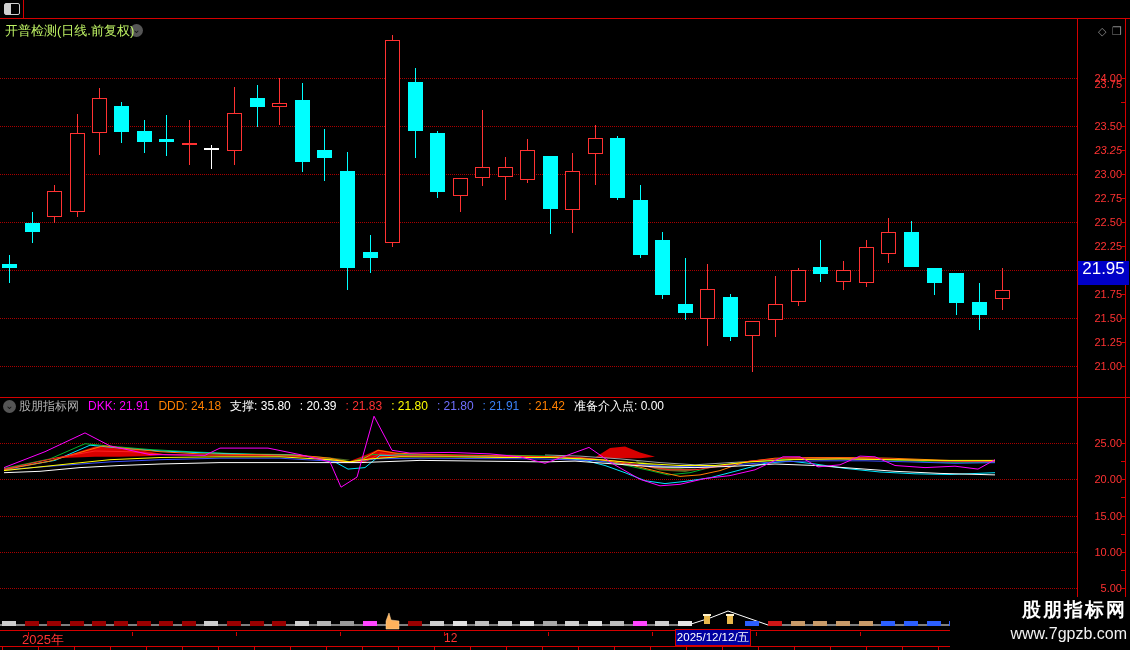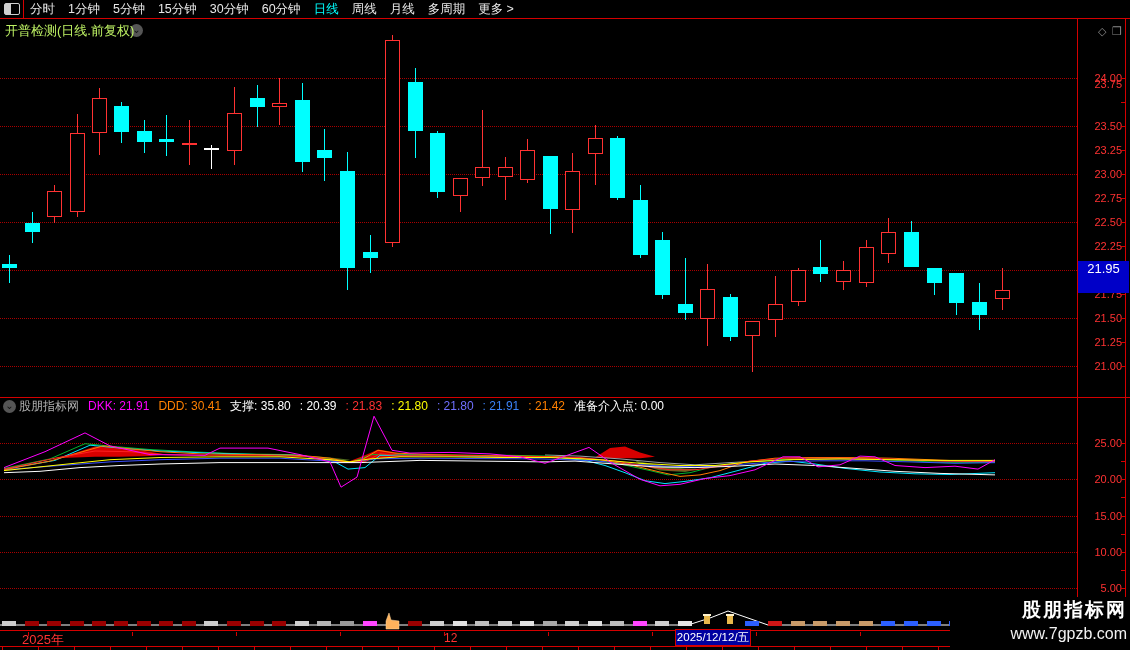--- a/index.html
+++ b/index.html
@@ -22,22 +22,22 @@
   .pl{position:absolute;left:1080px;width:42px;text-align:right;font-size:11px;color:#ff3232;line-height:14px;}
   .tick{position:absolute;left:1121px;width:4px;height:1px;background:#d40000;}
   .vline{position:absolute;width:1px;background:#d40000;}
   .hline{position:absolute;height:1px;background:#d40000;}
   #chart-title{position:absolute;left:5px;top:22px;color:#bef264;font-size:13px;z-index:5;}
   .circ{position:absolute;width:13px;height:13px;border-radius:50%;background:#555;color:#111;
     font-size:10px;line-height:12px;text-align:center;}
   #title-chevron{left:130px;top:24px;}
   #ind-chevron{left:3px;top:400px;}
   .cornericon{position:absolute;color:#8a8a8a;font-size:11px;line-height:12px;z-index:5;}
-  #cp-box{position:absolute;left:1078px;top:261px;width:51px;height:32px;background:#0000c8;color:#fff;
-    font-size:13px;line-height:16px;text-align:center;z-index:6;}
+  #cp-box{position:absolute;left:1078px;top:261px;width:51px;height:24px;background:#0000c8;color:#fff;
+    font-size:17px;line-height:16px;text-align:center;z-index:6;}
   
   #ind-row{position:absolute;left:19px;top:399px;display:flex;gap:9px;font-size:12px;line-height:15px;white-space:nowrap;z-index:5;}
   #ind-src{color:#b0b0b0;}
   
   #indsvg{position:absolute;left:0;top:0;z-index:3;}
   
   #yr-label{position:absolute;left:22px;top:631px;color:#ff3232;font-size:13px;z-index:6;}
   #mo-label{position:absolute;left:444px;top:631px;color:#ff3232;font-size:12px;z-index:6;}
   #date-box{position:absolute;left:675px;top:629px;width:74px;height:15px;background:#0000a0;border:1px solid #d40000;
     color:#fff;font-size:11.5px;line-height:15px;text-align:center;z-index:7;}
@@ -50,33 +50,20 @@
   #wm2{color:#f2f2f2;font-size:16px;line-height:22px;}
 </style>
 </head>
 <body>
 
 <div id="stage">
 
   <div id="topbar">
     <div id="winicon"></div>
     <div id="topsep"></div>
-    <div id="period-tabs">
-        <div class="mi">分时</div>
-        <div class="mi">1分钟</div>
-        <div class="mi">5分钟</div>
-        <div class="mi">15分钟</div>
-        <div class="mi">30分钟</div>
-        <div class="mi">60分钟</div>
-        <div class="mi act">日线</div>
-        <div class="mi">周线</div>
-        <div class="mi">月线</div>
-        <div class="mi">多周期</div>
-        <div class="mi">更多 &gt;</div>
-      </div>
   </div>
 
   <div id="chart-title">开普检测(日线.前复权)</div>
   <div class="circ" id="title-chevron">⌄</div>
   <div class="cornericon" style="left:1098px;top:25px;">◇</div>
   <div class="cornericon" style="left:1112px;top:25px;">❒</div>
   <div id="pane1">
       <div class="gh" style="top: 78px;"></div>
       <div class="gh" style="top: 126px;"></div>
       <div class="gh" style="top: 174px;"></div>
@@ -172,21 +159,21 @@
       <div class="cbody" style="left: 949px; top: 273px; height: 30px; background: rgb(0, 255, 255);"></div>
       <div class="wick" style="left: 979px; top: 283px; height: 47px; background: rgb(0, 255, 255);"></div>
       <div class="cbody" style="left: 972px; top: 302px; height: 13px; background: rgb(0, 255, 255);"></div>
       <div class="wick" style="left: 1002px; top: 268px; height: 42px; background: rgb(255, 50, 50);"></div>
       <div class="cbody" style="left: 995px; top: 290px; height: 9px; border: 1px solid rgb(255, 50, 50); background: rgb(0, 0, 0);"></div>
     </div>
   <div id="axis1">
       <div class="pl" style="top: 71px;">24.00</div>
       <div class="pl" style="top: 77px;">23.75</div>
       <div class="pl" style="top: 119px;">23.50</div>
-      <div class="pl" style="top: 143px;">23.25</div>
+      <div class="pl" style="top: 143px; font-style: italic;">23.25</div>
       <div class="pl" style="top: 167px;">23.00</div>
       <div class="pl" style="top: 191px;">22.75</div>
       <div class="pl" style="top: 215px;">22.50</div>
       <div class="pl" style="top: 239px;">22.25</div>
       <div class="pl" style="top: 287px;">21.75</div>
       <div class="pl" style="top: 311px;">21.50</div>
       <div class="pl" style="top: 335px;">21.25</div>
       <div class="pl" style="top: 359px;">21.00</div>
       <div class="tick" style="top: 78px;"></div>
       <div class="tick" style="top: 102px;"></div>
@@ -205,21 +192,21 @@
   <div id="cp-box">21.95</div>
 
   <div class="hline" style="left:0;top:397px;width:1130px;"></div>
   <div class="vline" style="left:1077px;top:19px;height:611px;"></div>
   <div class="vline" style="left:1125px;top:19px;height:611px;"></div>
 
   <div class="circ" id="ind-chevron">⌄</div>
   <div id="ind-row">
     <span id="ind-src">股朋指标网</span>
   <span style="color: rgb(255, 0, 255);">DKK: 21.91</span>
-      <span style="color: rgb(255, 128, 0);">DDD: 30.41</span>
+      <span style="color: rgb(255, 128, 0);">DDD: 24.18</span>
       <span style="color: rgb(255, 255, 255);">支撑: 35.80</span>
       <span style="color: rgb(255, 255, 255);">: 20.39</span>
       <span style="color: rgb(255, 50, 50);">: 21.83</span>
       <span style="color: rgb(255, 255, 0);">: 21.80</span>
       <span style="color: rgb(112, 112, 255);">: 21.80</span>
       <span style="color: #3b82f6;">: 21.91</span>
       <span style="color: rgb(255, 128, 0);">: 21.42</span>
       <span style="color: rgb(255, 255, 255);">准备介入点: 0.00</span>
     </div>
   <div id="pane2">

